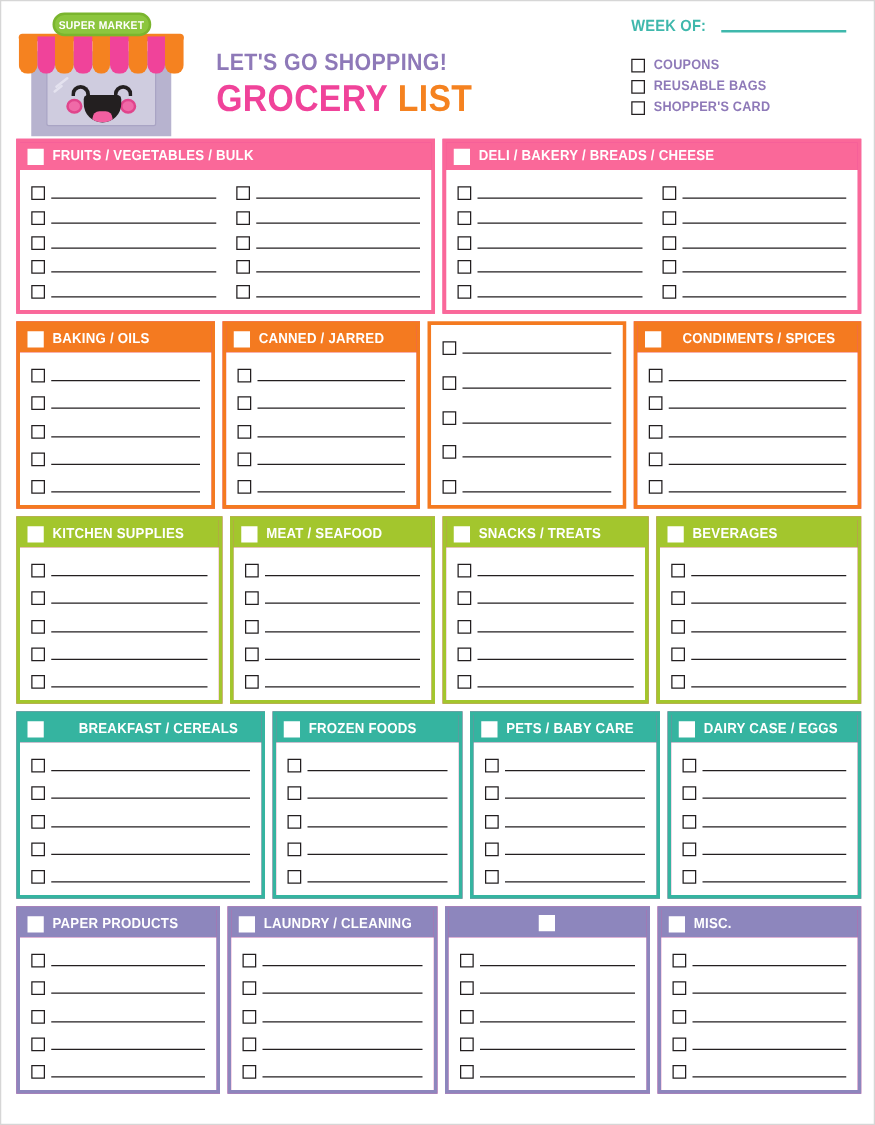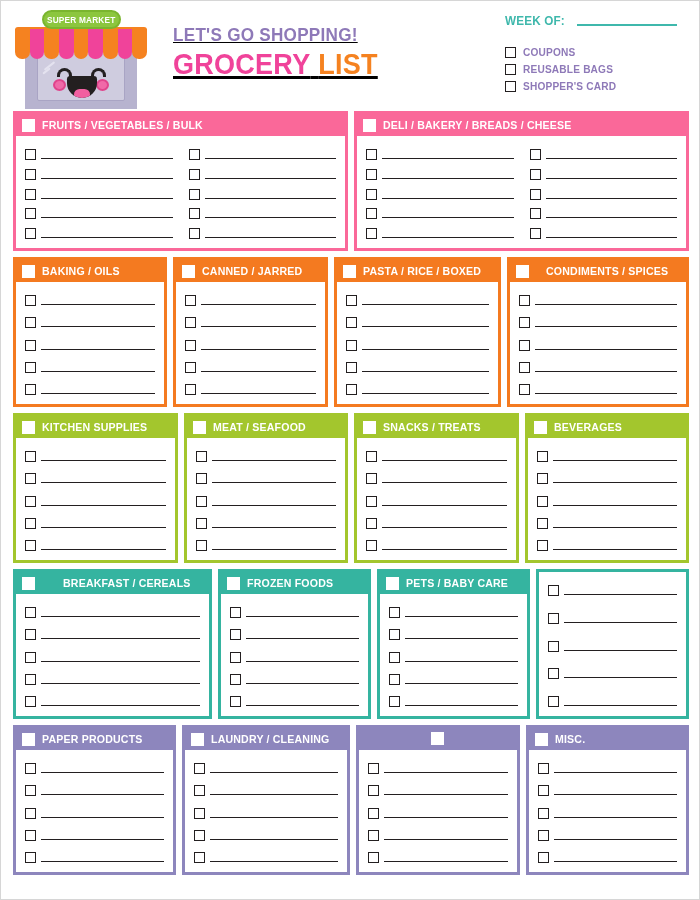--- a/index.html
+++ b/index.html
@@ -161,22 +161,21 @@
     font-weight: bold;
     letter-spacing: .2px;
     transform: scaleX(.92);
     white-space: nowrap;
   }
 
   
   .titles {
     position: absolute;
     left: 172px;
-    top: 24px;
-    text-decoration: underline;
+    top: 40px;
   }
   .title-top {
     font-size: 19px;
     font-weight: bold;
     color: #8e79b8;
     letter-spacing: .3px;
     transform: scaleX(.9);
     transform-origin: left center;
     white-space: nowrap;
     line-height: 1;
@@ -557,24 +556,20 @@
                 <div class="item-line"></div>
               </div>
               <div class="item">
                 <div class="item-box"></div>
                 <div class="item-line"></div>
               </div>
             </div>
           </div>
         </div>
         <div class="sect narrow" style="border-color: rgb(244, 122, 32);">
-          <div class="sect-head" style="background: rgb(244, 122, 32);">
-            <div class="sect-chip"></div>
-            <div class="sect-title">PASTA / RICE / BOXED</div>
-          </div>
           <div class="sect-body">
             <div class="col">
               <div class="item">
                 <div class="item-box"></div>
                 <div class="item-line"></div>
               </div>
               <div class="item">
                 <div class="item-box"></div>
                 <div class="item-line"></div>
               </div>
@@ -831,20 +826,24 @@
                 <div class="item-line"></div>
               </div>
               <div class="item">
                 <div class="item-box"></div>
                 <div class="item-line"></div>
               </div>
             </div>
           </div>
         </div>
         <div class="sect narrow" style="border-color: rgb(53, 180, 160);">
+          <div class="sect-head" style="background: rgb(53, 180, 160);">
+            <div class="sect-chip"></div>
+            <div class="sect-title">DAIRY CASE / EGGS</div>
+          </div>
           <div class="sect-body">
             <div class="col">
               <div class="item">
                 <div class="item-box"></div>
                 <div class="item-line"></div>
               </div>
               <div class="item">
                 <div class="item-box"></div>
                 <div class="item-line"></div>
               </div>

